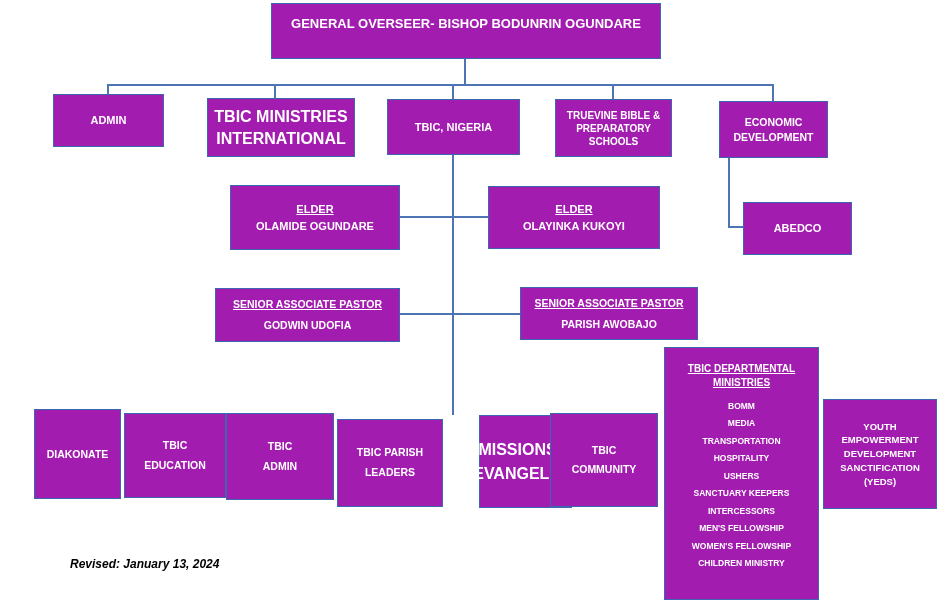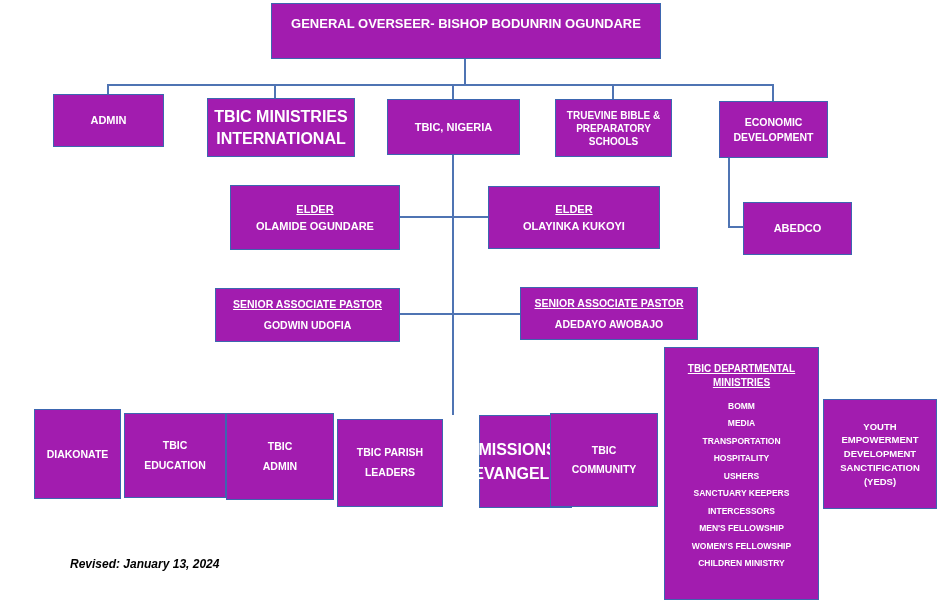--- a/index.html
+++ b/index.html
@@ -95,21 +95,21 @@
   <div class="node" style="left:743px;top:202px;width:109px;height:53px;font-size:11px;">
     <span>ABEDCO</span>
   </div>
 
   <div class="node" style="left:215px;top:288px;width:185px;height:54px;font-size:10.5px;line-height:1.4;">
     <span class="u" style="margin-bottom:6px;">SENIOR ASSOCIATE PASTOR</span>
     <span>GODWIN UDOFIA</span>
   </div>
   <div class="node" style="left:520px;top:287px;width:178px;height:53px;font-size:10.5px;line-height:1.4;">
     <span class="u" style="margin-bottom:6px;">SENIOR ASSOCIATE PASTOR</span>
-    <span>ADEDAYO AWOBAJO</span>
+    <span>PARISH AWOBAJO</span>
   </div>
 
   <div class="node" style="left:34px;top:409px;width:87px;height:90px;font-size:10.5px;">
     <span>DIAKONATE</span>
   </div>
   <div class="node" style="left:124px;top:413px;width:102px;height:85px;font-size:10.5px;line-height:1.9;">
     <span>TBIC
 EDUCATION</span>
   </div>
   <div class="node" style="left:226px;top:413px;width:108px;height:87px;font-size:10.5px;line-height:1.9;">

